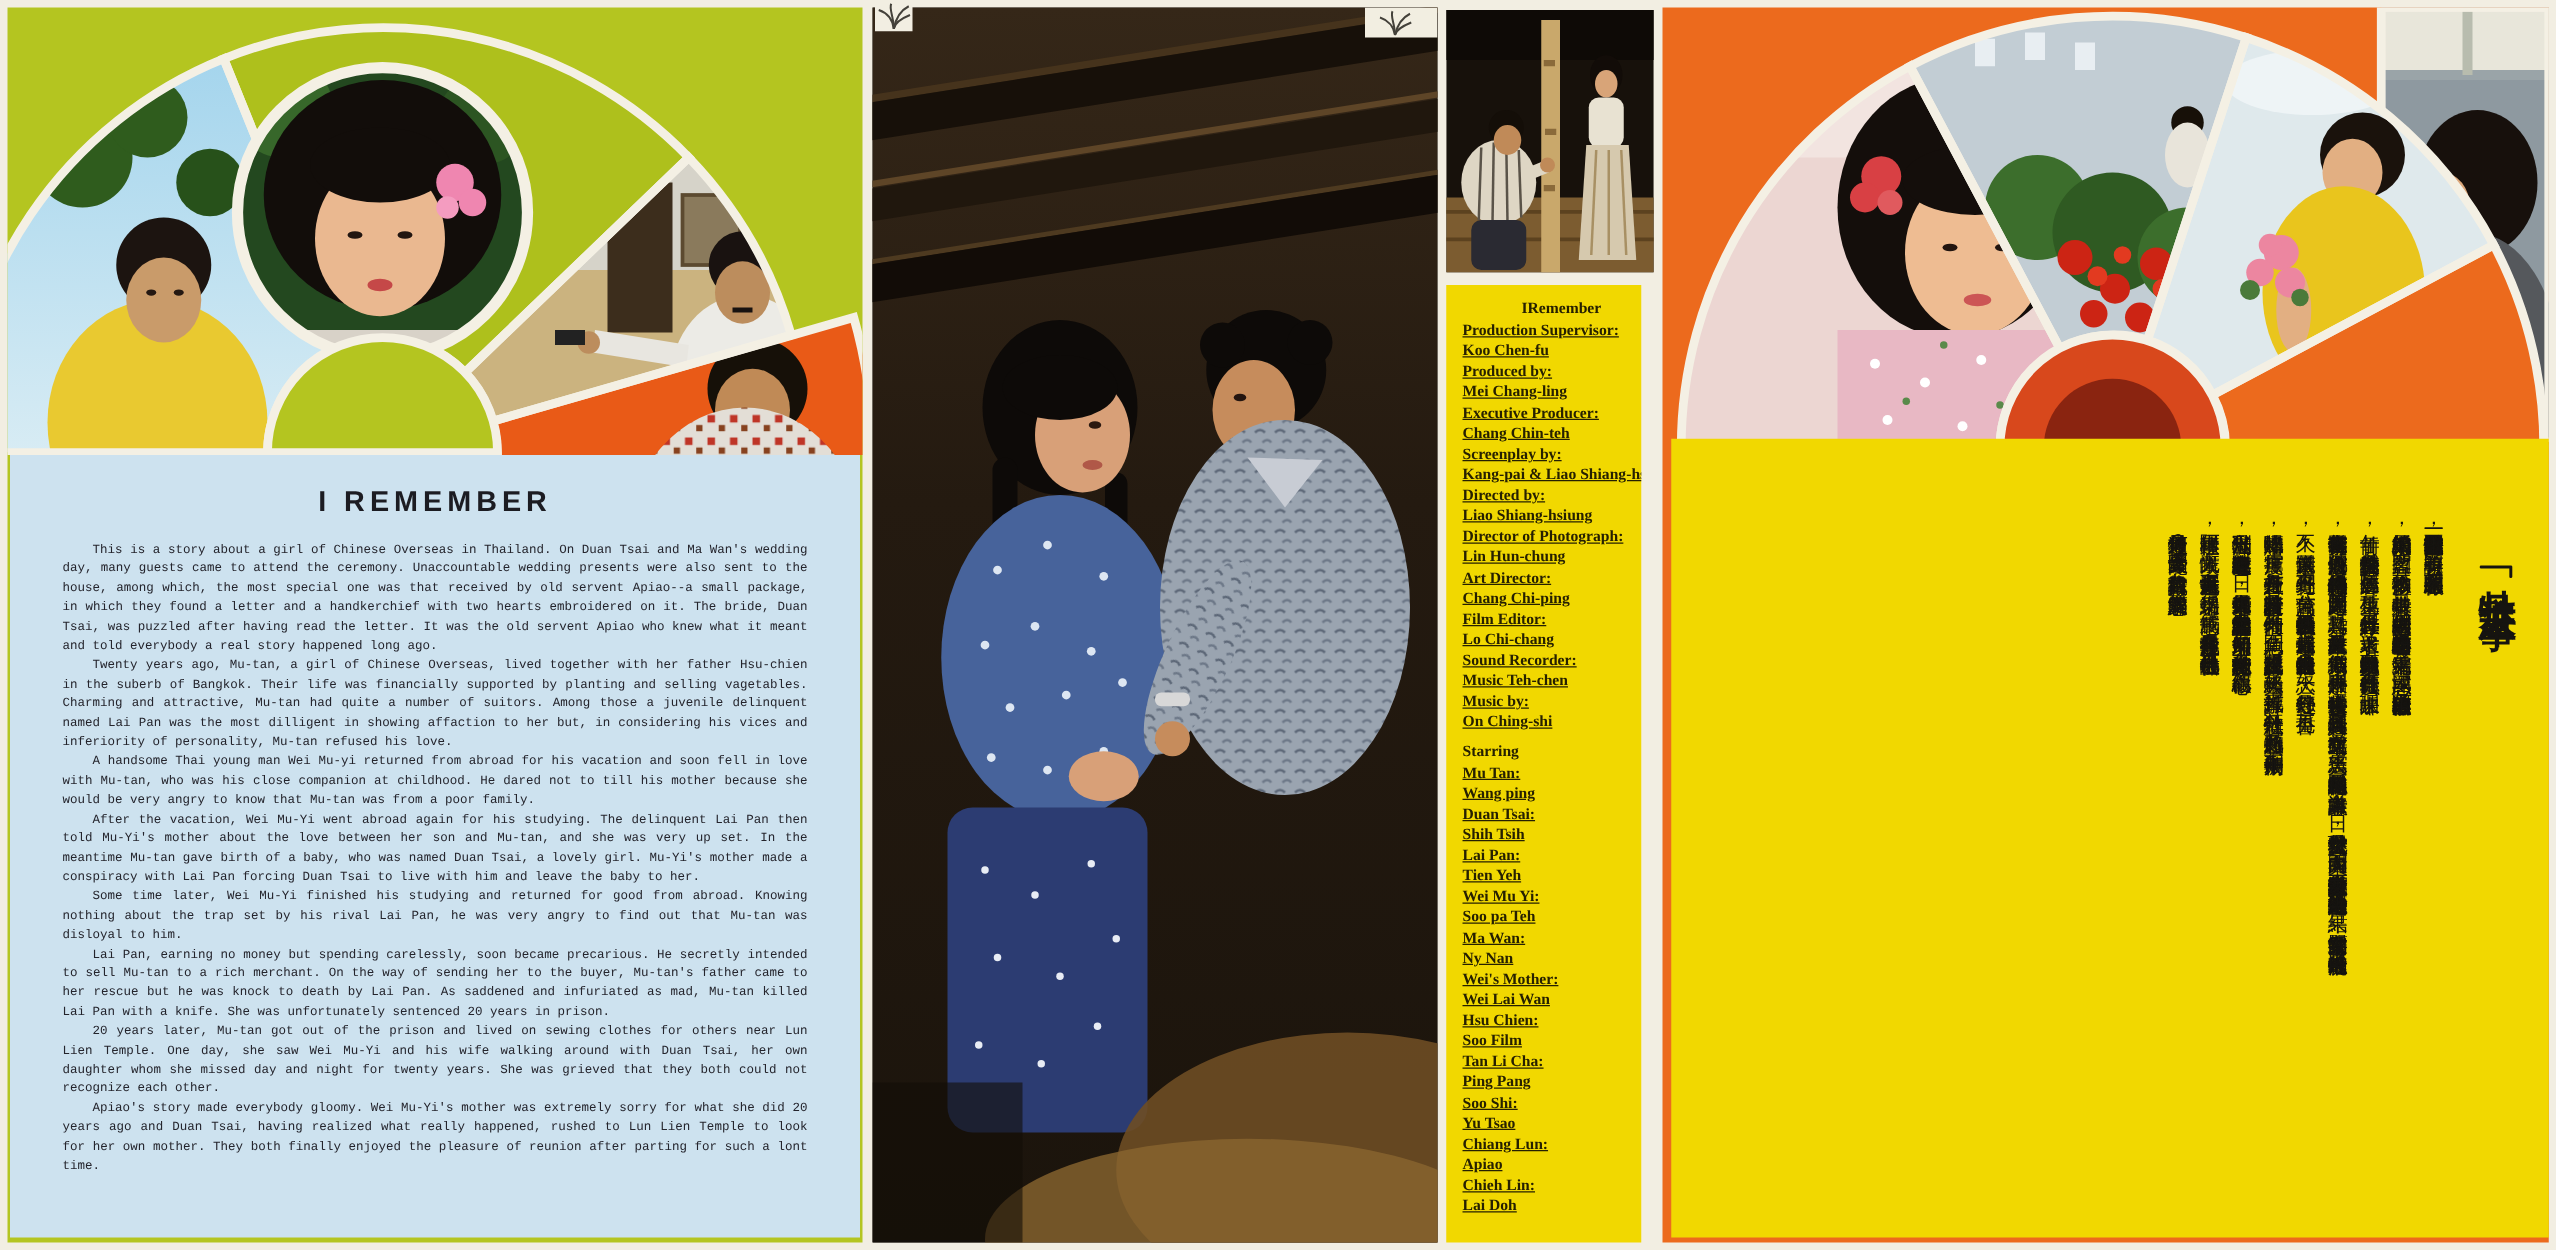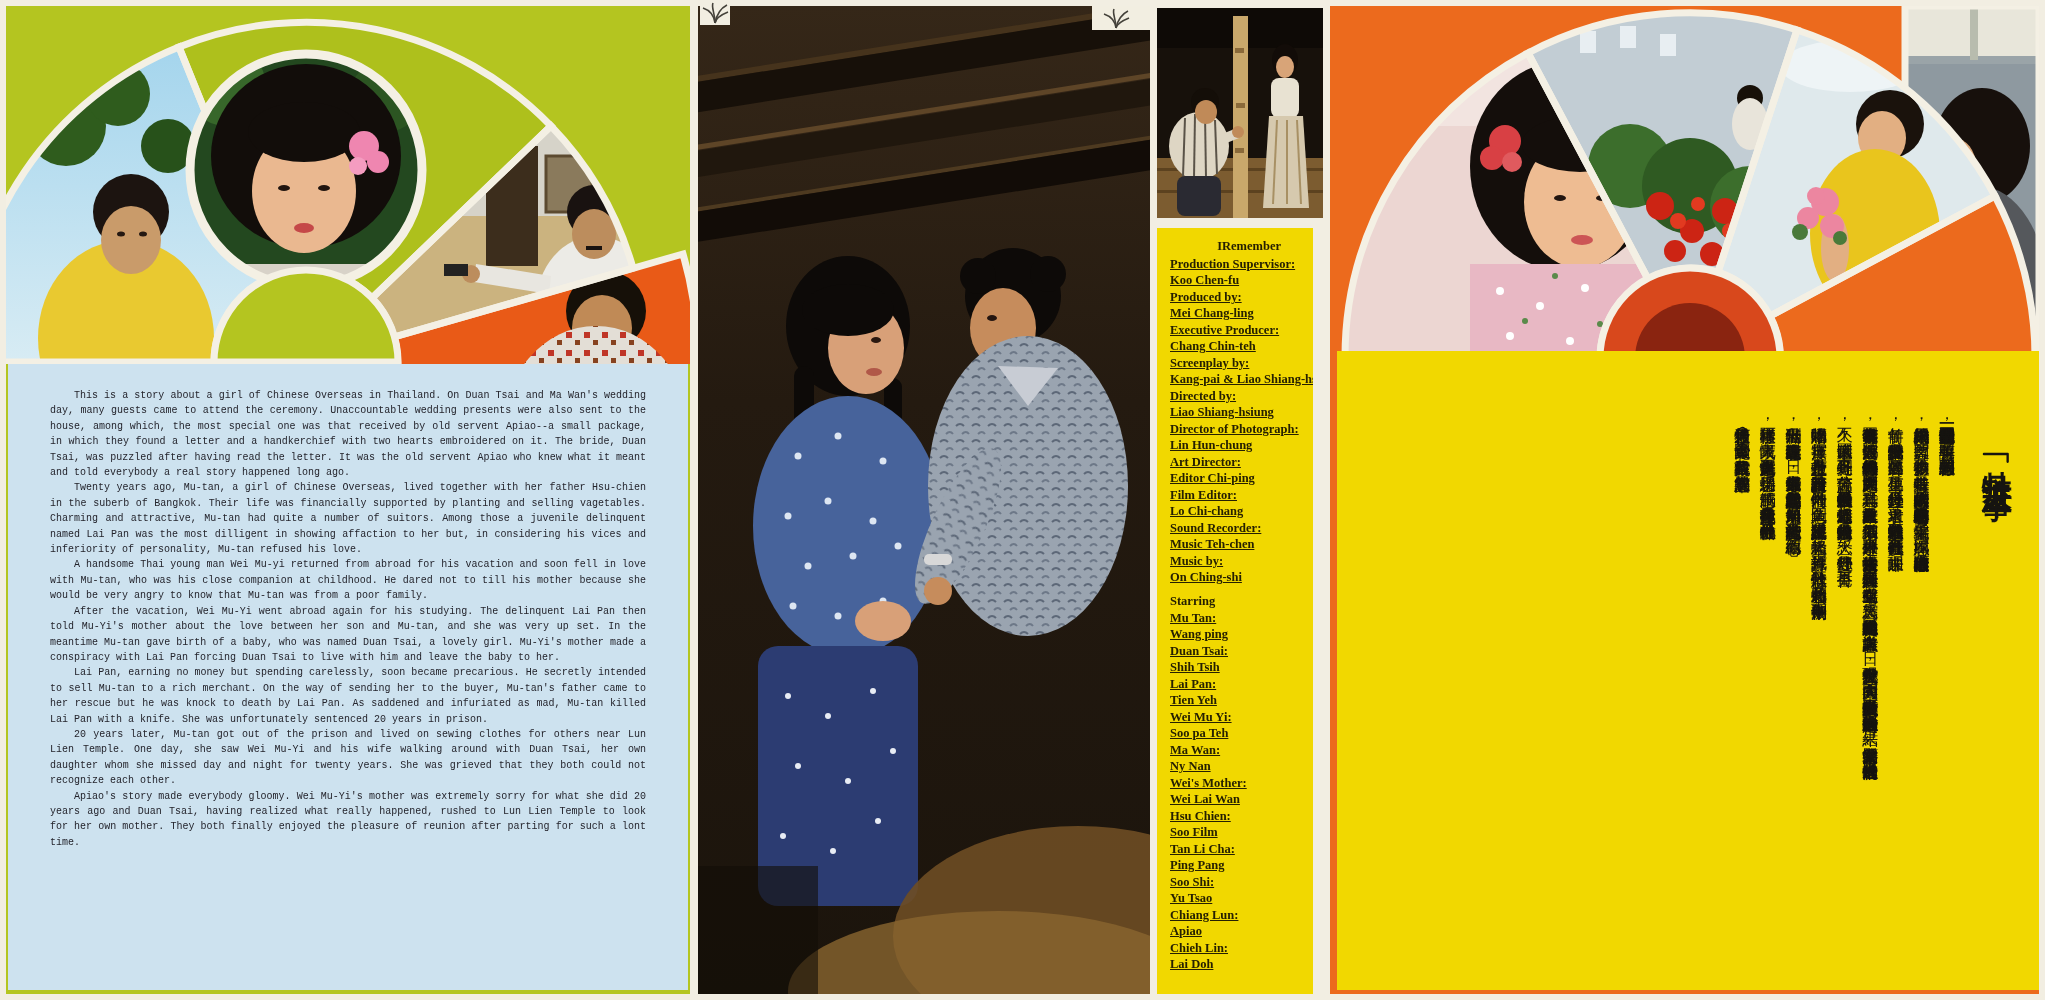--- a/index.html
+++ b/index.html
@@ -130,26 +130,28 @@
           <ellipse cx="318" cy="182" rx="6" ry="3" fill="#221510"></ellipse>
         <ellipse cx="298" cy="222" rx="10" ry="5" fill="#c54848"></ellipse>
         <rect x="240" y="258" width="120" height="30" fill="#d8d2c8"></rect>
       </g>
       <circle cx="300" cy="164" r="116" fill="none" stroke="#f4f0e4" stroke-width="9"></circle>
 
       <path d="M208,356 A92,92 0 0 1 392,356 L208,356 Z" fill="#b4c520" stroke="#f4f0e4" stroke-width="7"></path>
     </svg>
 
     <div class="synopsis">
+      <h1 class="synopsis-title">I REMEMBER</h1>
       <div class="synopsis-body">
 
       <p>This is a story about a girl of Chinese Overseas in Thailand.  On Duan Tsai and Ma Wan's wedding day,  many guests came to attend the ceremony.  Unaccountable wedding presents were also sent to the house,  among which,  the most special one was that received by old servent Apiao--a small package,  in which they found a letter and a handkerchief with two hearts embroidered on it.  The bride,  Duan Tsai,  was puzzled after having read the letter.  It was the old servent Apiao who knew what it meant and told everybody a real story happened long ago.</p>
           <p>Twenty years ago,  Mu-tan,  a girl of Chinese Overseas,  lived together with her father Hsu-chien in the suberb of Bangkok.  Their life was financially supported by planting and selling vagetables.  Charming and attractive,  Mu-tan had quite a number of suitors.  Among those a juvenile delinquent named Lai Pan was the most dilligent in showing affaction to her but,  in considering his vices and inferiority of personality,  Mu-tan refused his love.</p>
           <p>A handsome Thai young man Wei Mu-yi returned from abroad for his vacation and soon fell in love with Mu-tan,  who was his close companion at childhood.  He dared not to till his mother because she would be very angry to know that Mu-tan was from a poor family.</p>
           <p>After the vacation,  Wei Mu-Yi went abroad again for his studying.  The delinquent Lai Pan then told Mu-Yi's mother about the love between her son and Mu-tan,  and she was very up set.  In the meantime Mu-tan gave birth of a baby,  who was named Duan Tsai,  a lovely girl.  Mu-Yi's mother made a conspiracy with Lai Pan forcing Duan Tsai to live with him and leave the baby to her.</p>
+          <p>Some time later,  Wei Mu-Yi finished his studying and returned for good from abroad.  Knowing nothing about the trap set by his rival Lai Pan,  he was very angry to find out that Mu-tan was disloyal to him.</p>
           <p>Lai Pan,  earning no money but spending carelessly,  soon became precarious.  He secretly intended to sell Mu-tan to a rich merchant.  On the way of sending her to the buyer,  Mu-tan's father came to her rescue but he was knock to death by Lai Pan.  As saddened and infuriated as mad,  Mu-tan killed Lai Pan with a knife.  She was unfortunately sentenced 20 years in prison.</p>
           <p>20 years later,  Mu-tan got out of the prison and lived on sewing clothes for others near Lun Lien Temple.  One day,  she saw Wei Mu-Yi and his wife walking around with Duan Tsai, her own daughter whom she missed day and night for twenty years.  She was grieved that they both could not recognize each other.</p>
           <p>Apiao's story made everybody gloomy.  Wei Mu-Yi's mother was extremely sorry for what she did 20 years ago and Duan Tsai,  having realized what really happened,  rushed to Lun Lien Temple to look for her own mother.  They both finally enjoyed the pleasure of reunion after parting for such a lont time.</p>
         </div>
 
     </div>
   </div>
 
   <div class="page-middle">
     <svg width="452" height="988" viewBox="0 0 452 988">
@@ -316,21 +318,21 @@
             <div class="name">Liao Shiang-hsiung</div>
           </div>
 
           <div class="credit">
             <div class="role">Director of Photograph:</div>
             <div class="name">Lin Hun-chung</div>
           </div>
 
           <div class="credit">
             <div class="role">Art Director:</div>
-            <div class="name">Editor Chi-ping</div>
+            <div class="name">Chang Chi-ping</div>
           </div>
 
           <div class="credit">
             <div class="role">Film Editor:</div>
             <div class="name">Lo Chi-chang</div>
           </div>
 
           <div class="credit">
             <div class="role">Sound Recorder:</div>
             <div class="name">Music Teh-chen</div>

